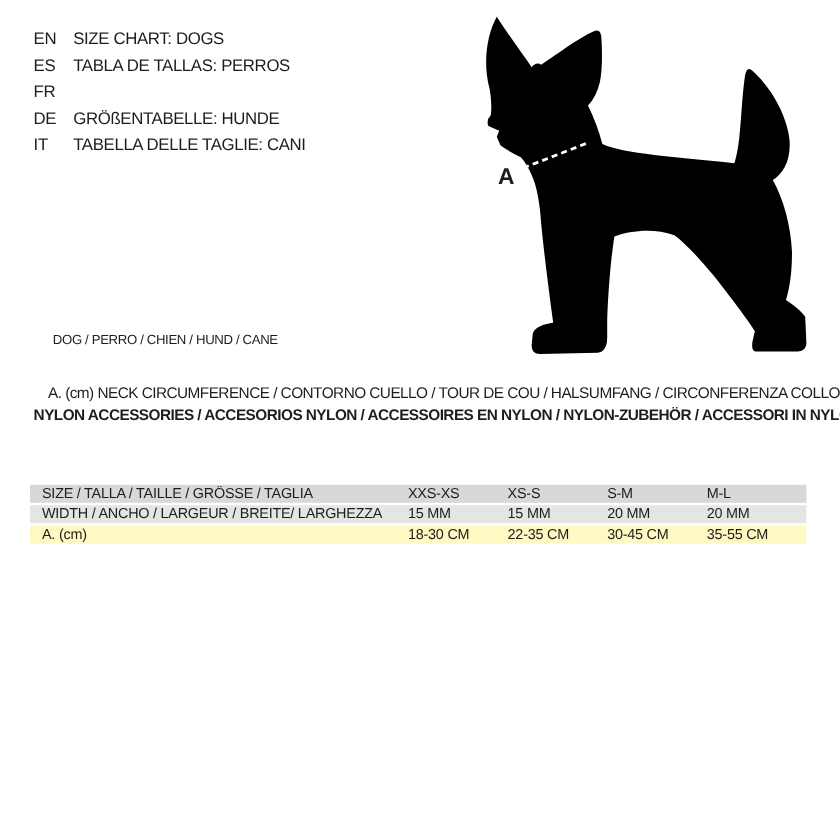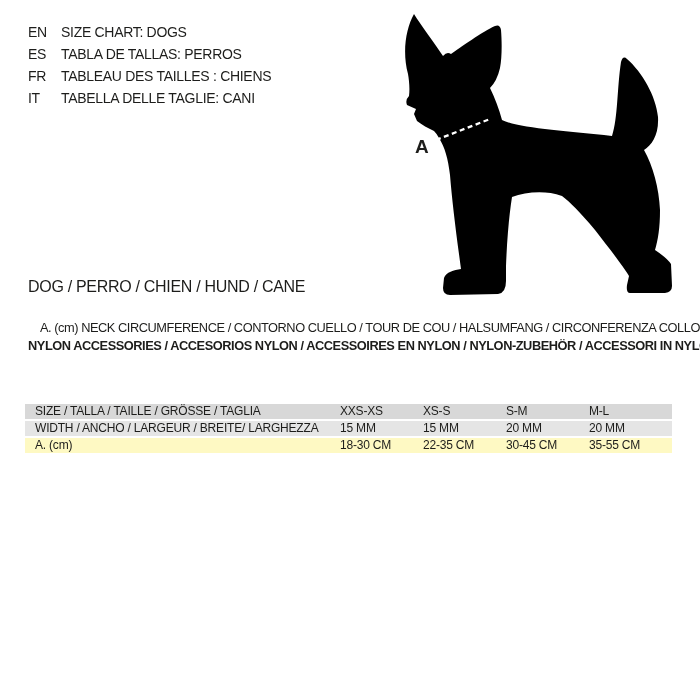--- a/index.html
+++ b/index.html
@@ -12,21 +12,21 @@
   .lang-row { display:flex; height:22px; line-height:22px; font-weight:500; }
   .lang-code { width:33px; }
 
   
   .dog-svg { position:absolute; left:390px; top:0; width:310px; height:310px; }
   .dog-shape { fill:#000; }
   .collar-line { stroke:#fff; stroke-width:2.3; stroke-dasharray:5 3.5; fill:none; }
   .measure-letter { font-family:"Liberation Sans",sans-serif; font-size:19px; font-weight:bold; fill:#1d1d1b; }
 
   
-  .dog-caption { position:absolute; left:28px; top:278px; font-size:16px; letter-spacing:-0.3px; white-space:nowrap; }
+  .dog-caption { position:absolute; left:44px; top:278px; font-size:11px; letter-spacing:-0.3px; white-space:nowrap; }
   .note-a { position:absolute; left:28px; top:320px; font-size:12.8px; letter-spacing:-0.45px; white-space:nowrap;margin-left:12px; }
   .note-nylon { position:absolute; left:28px; top:338px; font-size:12.8px; font-weight:bold; letter-spacing:-0.45px; white-space:nowrap; }
 
   
   .size-table { position:absolute; left:25px; top:402px; width:647px; font-size:12px; letter-spacing:-0.2px; }
   .t-header { height:16px; line-height:16px; background:#F2D50F; font-weight:bold; font-size:12.5px; text-align:center; }
   .t-row { display:flex; height:15px; line-height:15px; margin-top:2px; }
   .t-row.r0 { background:#D8D8D8; }
   .t-row.r1 { background:#e5e5e5; }
   .t-row.r2 { background:#fef9c3; }
@@ -42,21 +42,24 @@
     <div class="lang-row">
       <span class="lang-code">EN</span>
       <span class="lang-label">SIZE CHART: DOGS</span>
     </div>
     <div class="lang-row">
       <span class="lang-code">ES</span>
       <span class="lang-label">TABLA DE TALLAS: PERROS</span>
     </div>
     <div class="lang-row">
       <span class="lang-code">FR</span>
-      <span class="lang-label">TABLEAU DES TAILLES : CHIENS</span>
+    </div>
+    <div class="lang-row">
+      <span class="lang-code">DE</span>
+      <span class="lang-label">GRÖßENTABELLE: HUNDE</span>
     </div>
     <div class="lang-row">
       <span class="lang-code">IT</span>
       <span class="lang-label">TABELLA DELLE TAGLIE: CANI</span>
     </div>
   </div>
 
   <svg class="dog-svg" viewBox="0 0 310 310">
     <path class="dog-shape" d="
       M24,14

